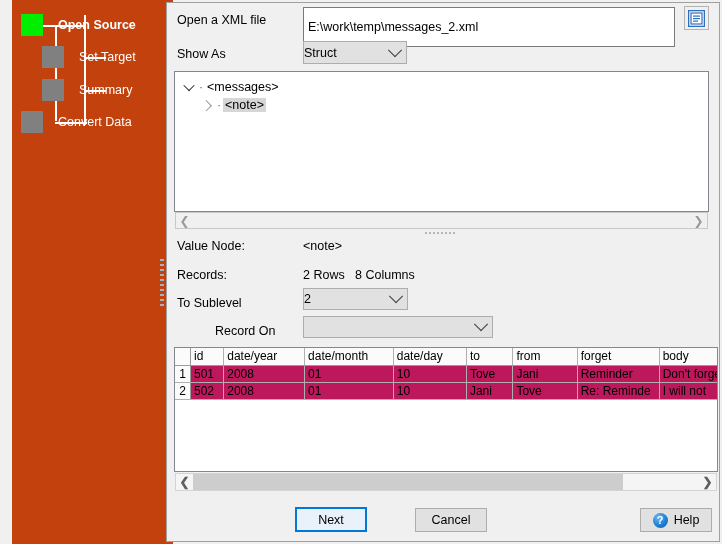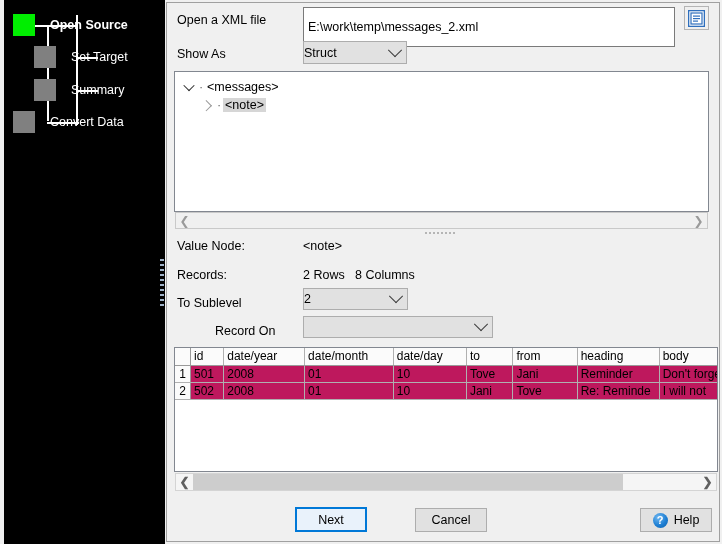--- a/index.html
+++ b/index.html
@@ -20,24 +20,24 @@
     position: relative;
     width: 722px;
     height: 544px;
     background: #f0f0f0;
     box-sizing: border-box;
   }
 
   
   #sidebar {
     position: absolute;
-    left: 4px; top: 0;
+    left: 12px; top: 0;
     width: 161px;
     height: 544px;
-    background: #000000;
+    background: #c2410c;
     overflow: hidden;
   }
   .wiz-step {
     position: absolute;
     height: 24px;
     display: flex;
     align-items: center;
   }
   .wiz-box {
     width: 22px;
@@ -432,21 +432,21 @@
         </colgroup>
         <thead>
           <tr>
             <th class="rowhdr"></th>
             <th>id</th>
             <th>date/year</th>
             <th>date/month</th>
             <th>date/day</th>
             <th>to</th>
             <th>from</th>
-            <th>heading</th>
+            <th>forget</th>
             <th>body</th>
           </tr>
         </thead>
         <tbody>
           <tr>
             <td class="rowhdr">1</td>
             <td>501</td>
             <td>2008</td>
             <td>01</td>
             <td>10</td>

